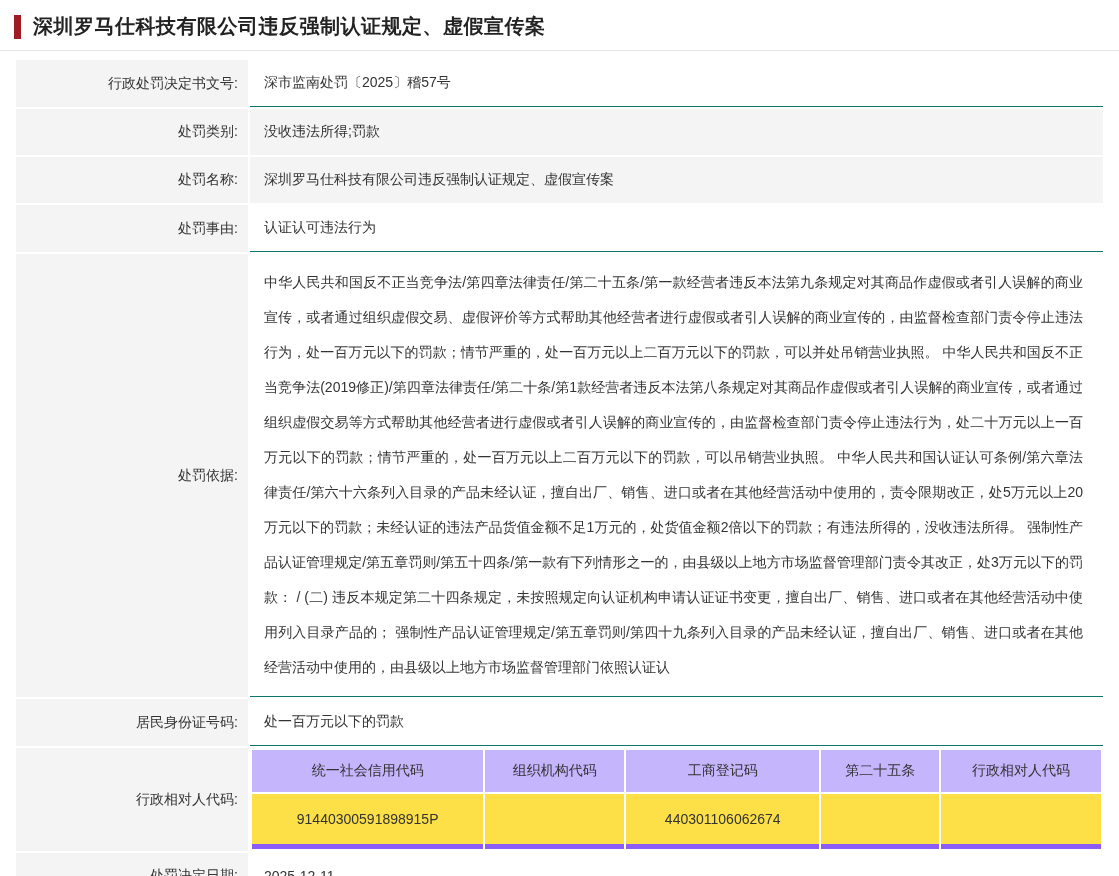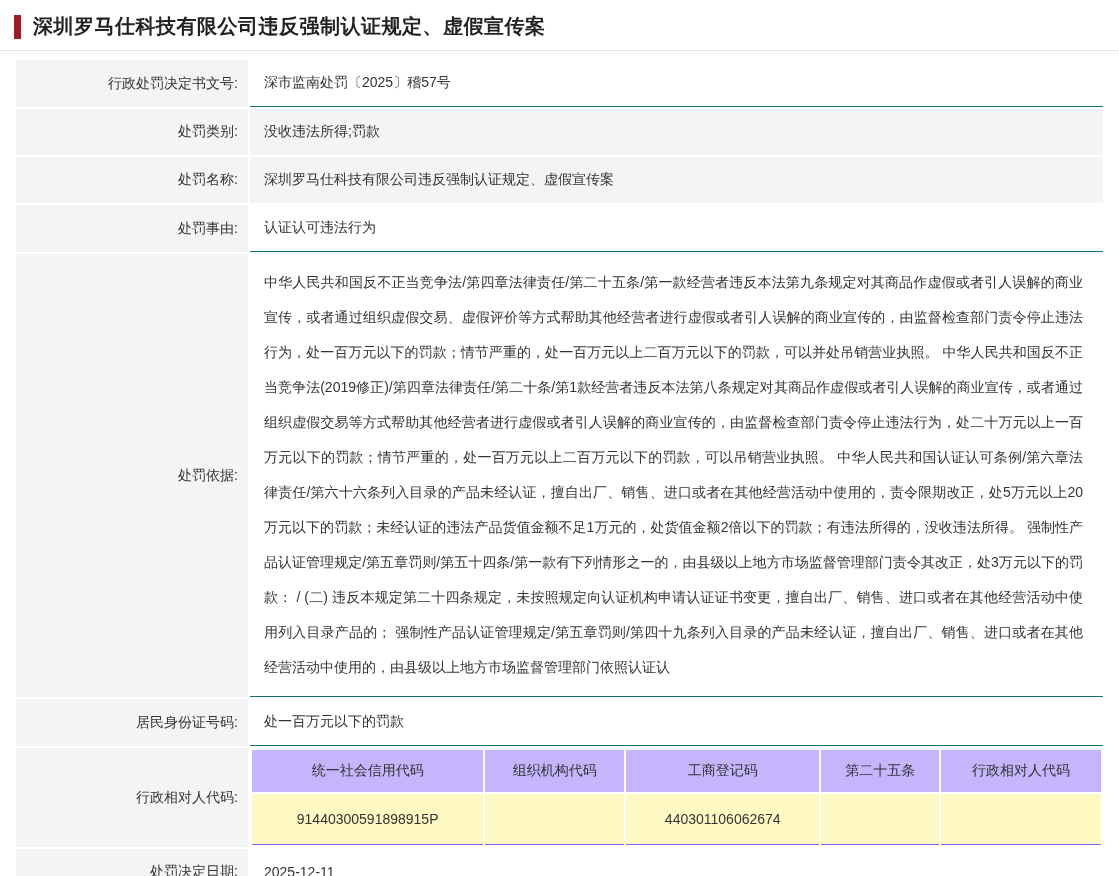--- a/index.html
+++ b/index.html
@@ -61,24 +61,24 @@
   td.nested { padding: 0; background: transparent; border-bottom: none; }
   table.codes {
     width: 100%;
     border-collapse: separate;
     border-spacing: 2px;
     table-layout: fixed;
   }
   table.codes td { text-align: center; }
   td.code-header { background: #c4b5fd; padding: 12px 4px; }
   td.code-value {
-    background: #fef9c3;
+    background: #fde047;
     padding: 17px 4px;
     height: 50px;
-    border-bottom: 1px solid #8b5cf6;
+    border-bottom: 5px solid #8b5cf6;
   }
 </style>
 </head>
 <body>
 
 <div class="page">
 
   <div class="header">
     <span class="accent-bar" style="background: rgb(158, 28, 35);"></span>
     <h1 class="page-title">深圳罗马仕科技有限公司违反强制认证规定、虚假宣传案</h1>

